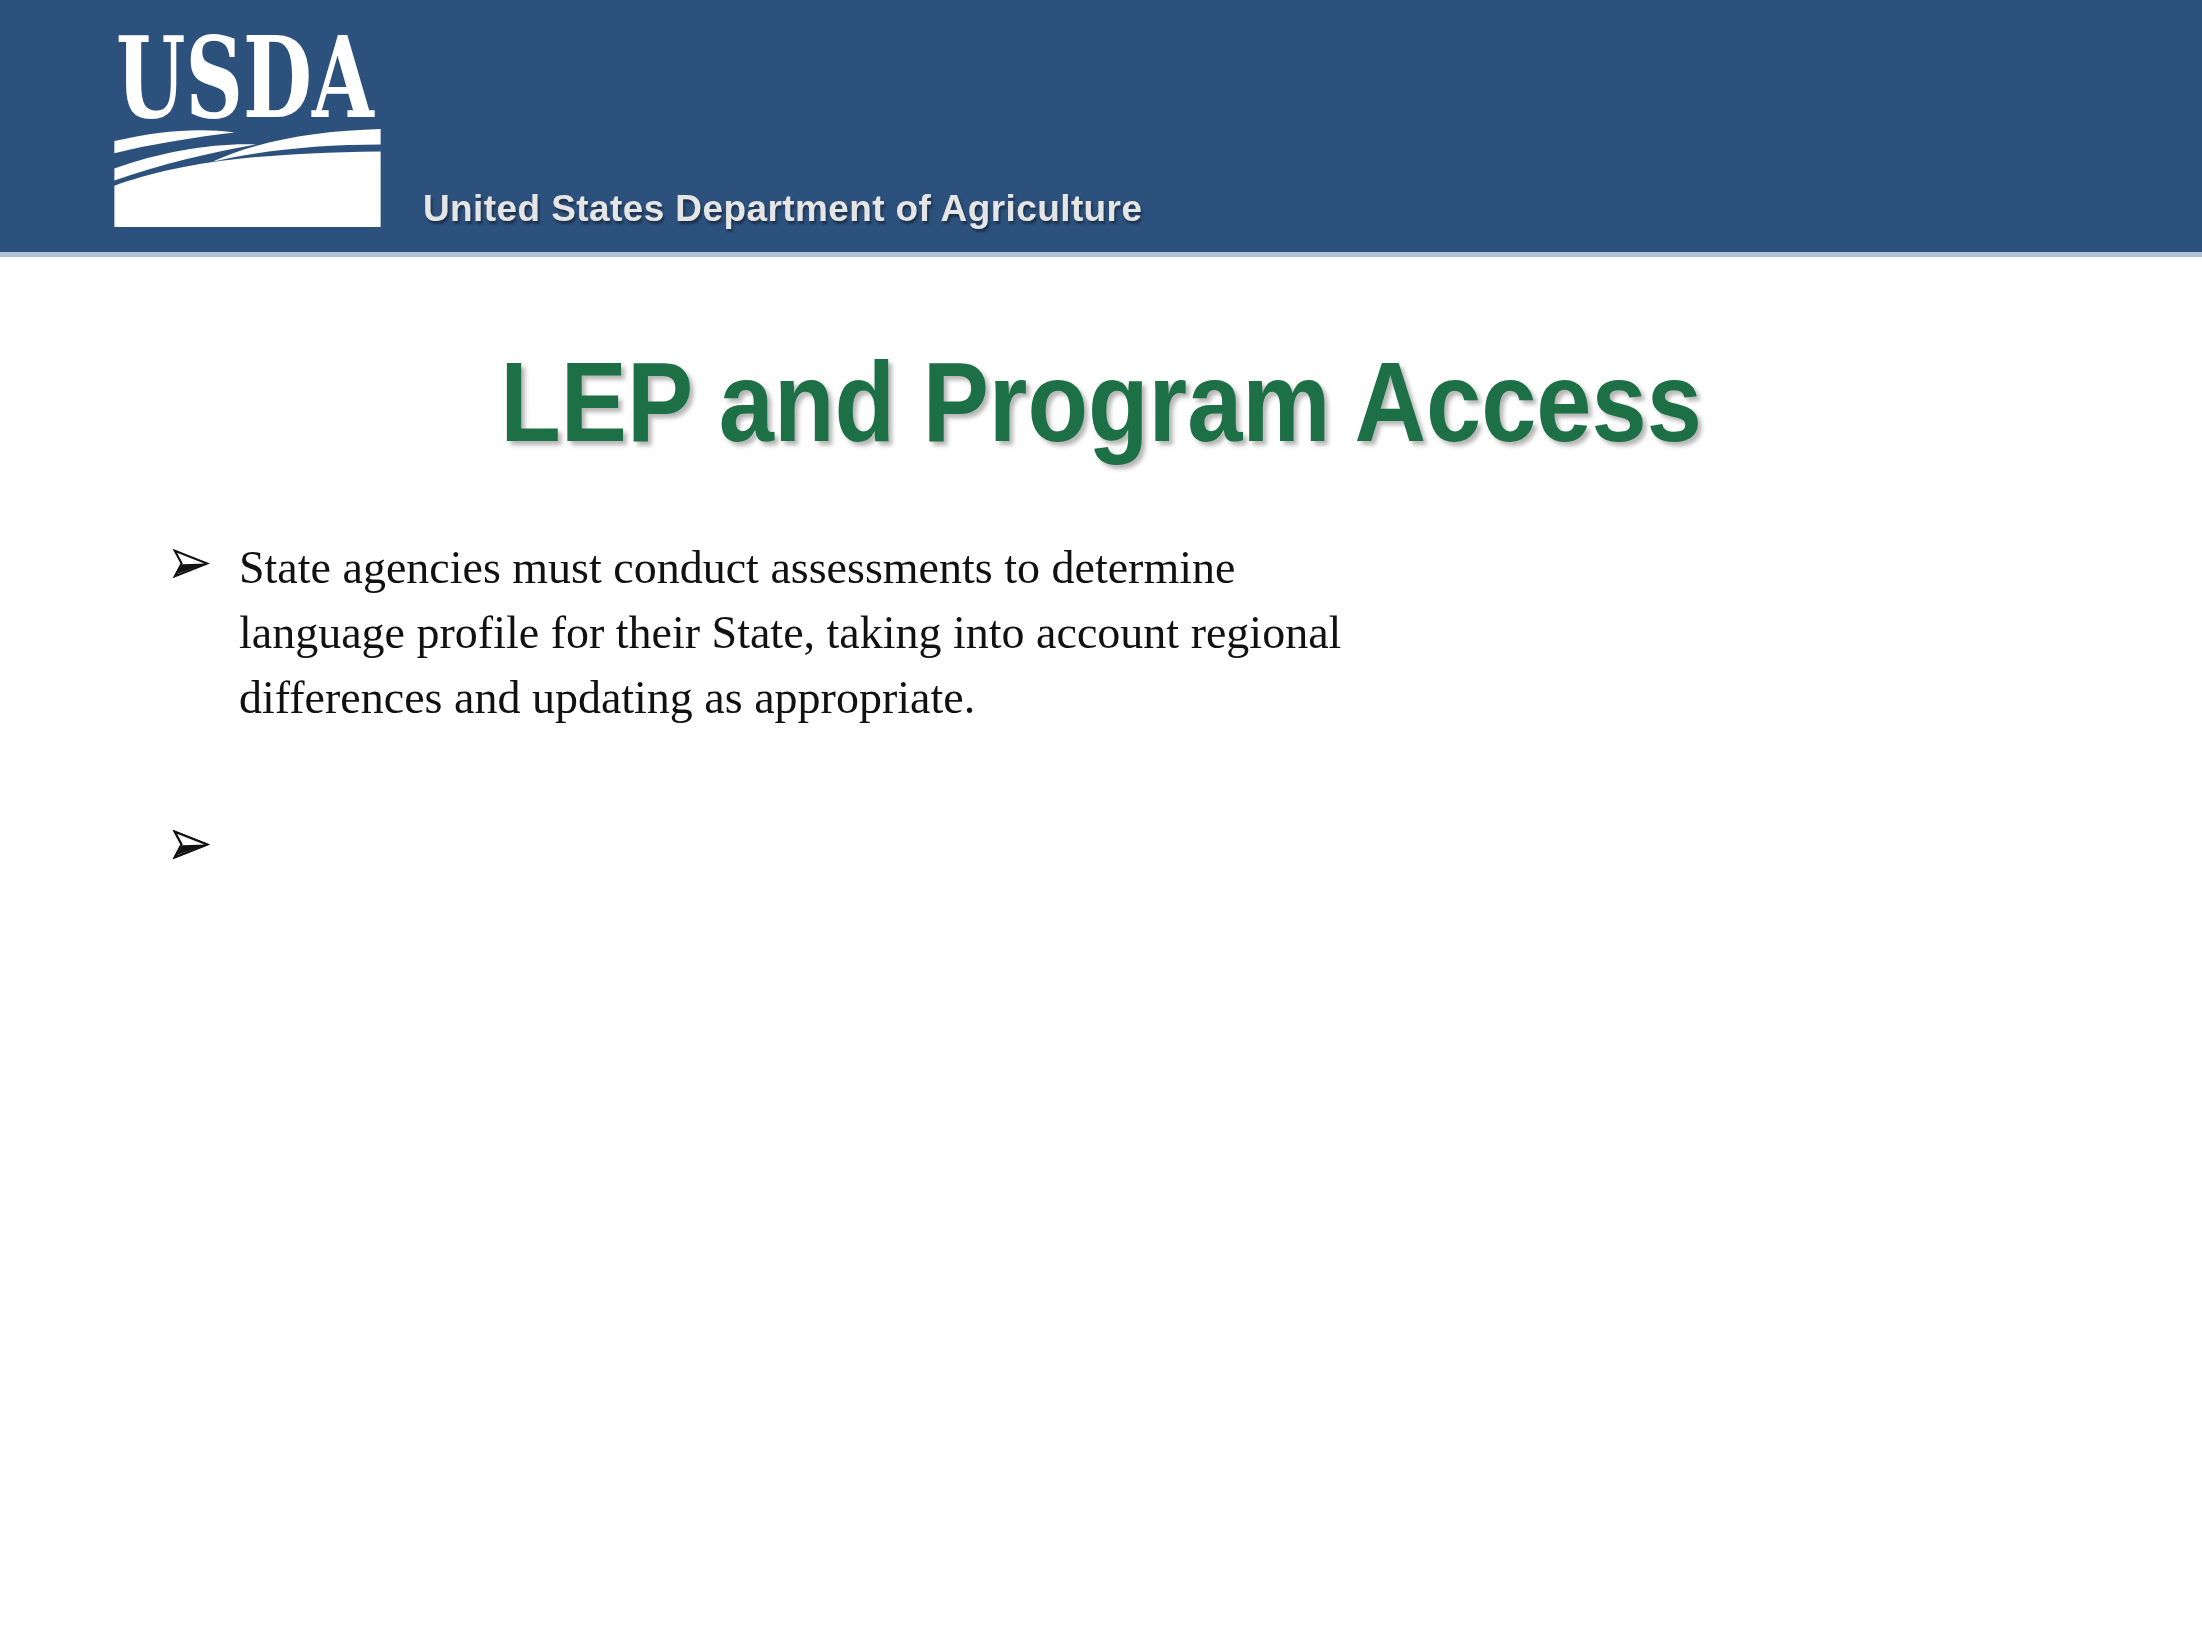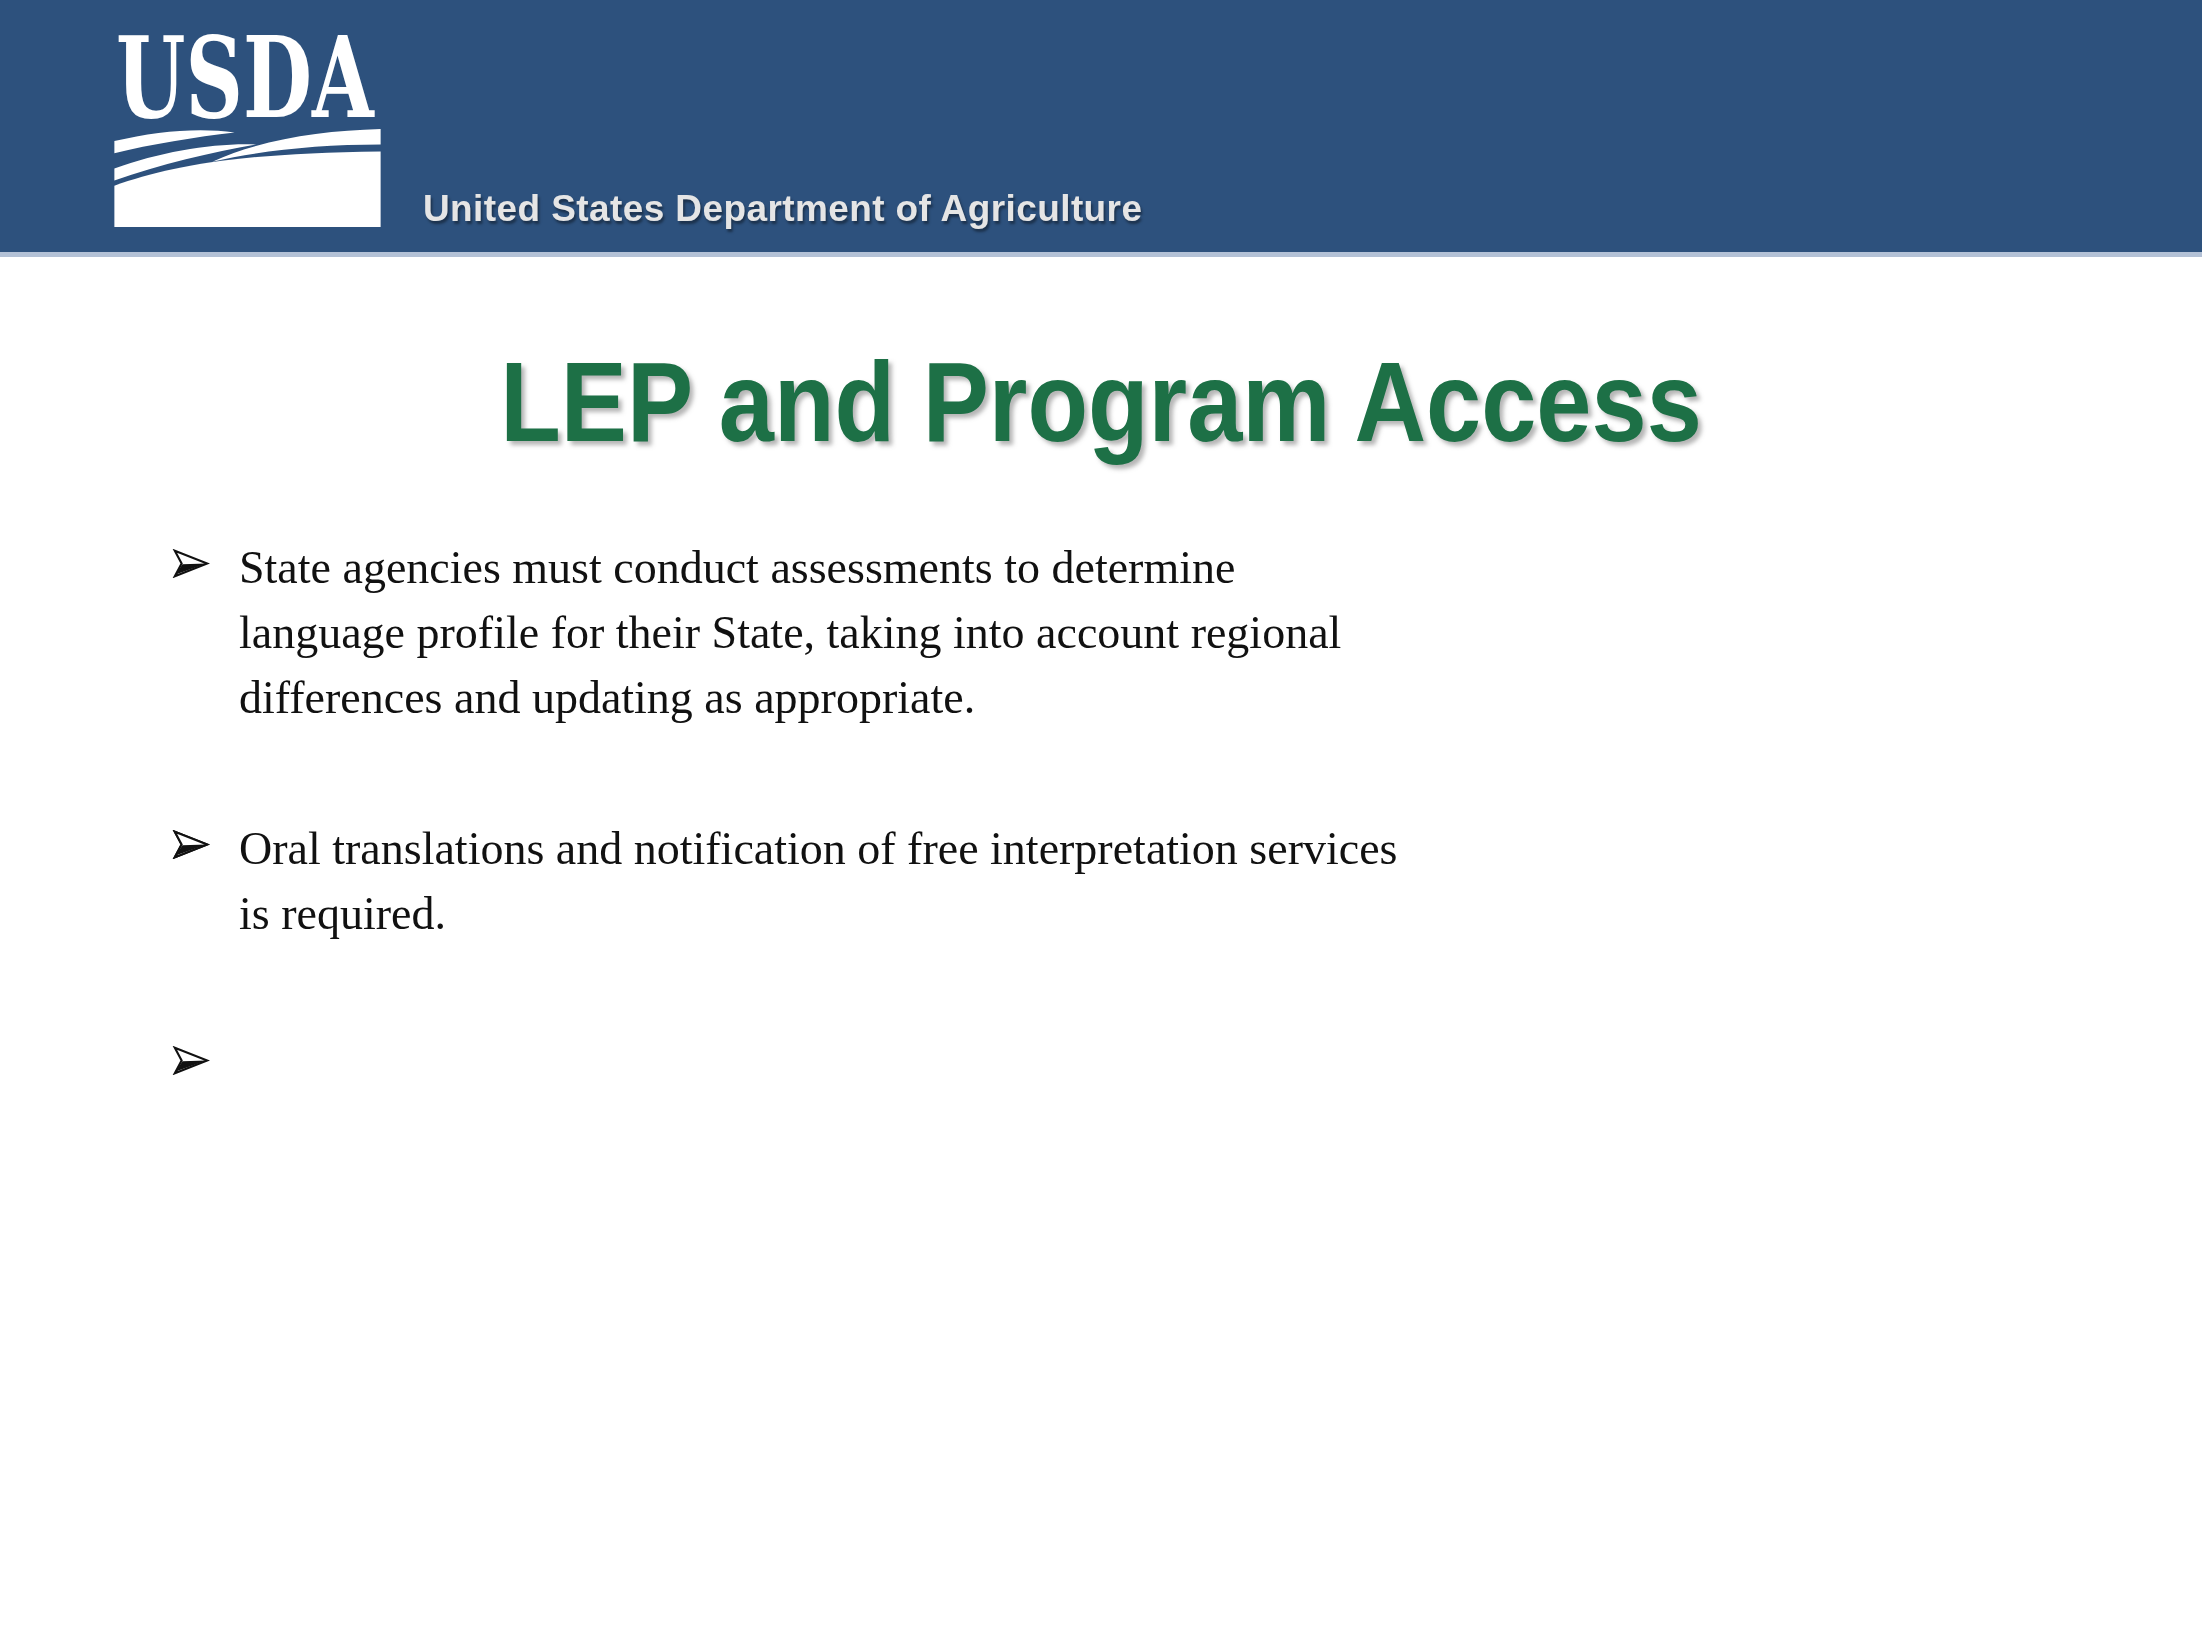--- a/index.html
+++ b/index.html
@@ -109,25 +109,17 @@
       <svg class="arrow" viewBox="0 0 44 34">
         <polygon points="3,2 41,17 3,32 11,17" fill="#ffffff" stroke="#111111" stroke-width="2.5"></polygon>
         <polygon points="4,30 40,17 12,18" fill="#111111"></polygon>
       </svg>
     </li>
     <li>
       <svg class="arrow" viewBox="0 0 44 34">
         <polygon points="3,2 41,17 3,32 11,17" fill="#ffffff" stroke="#111111" stroke-width="2.5"></polygon>
         <polygon points="4,30 40,17 12,18" fill="#111111"></polygon>
       </svg>
-      <span class="btext">Oral translations and notification of free interpretation services
-is required.</span>
-    </li>
-    <li>
-      <svg class="arrow" viewBox="0 0 44 34">
-        <polygon points="3,2 41,17 3,32 11,17" fill="#ffffff" stroke="#111111" stroke-width="2.5"></polygon>
-        <polygon points="4,30 40,17 12,18" fill="#111111"></polygon>
-      </svg>
     </li>
   </ul>
 
 </div>
 
 
 </body></html>

